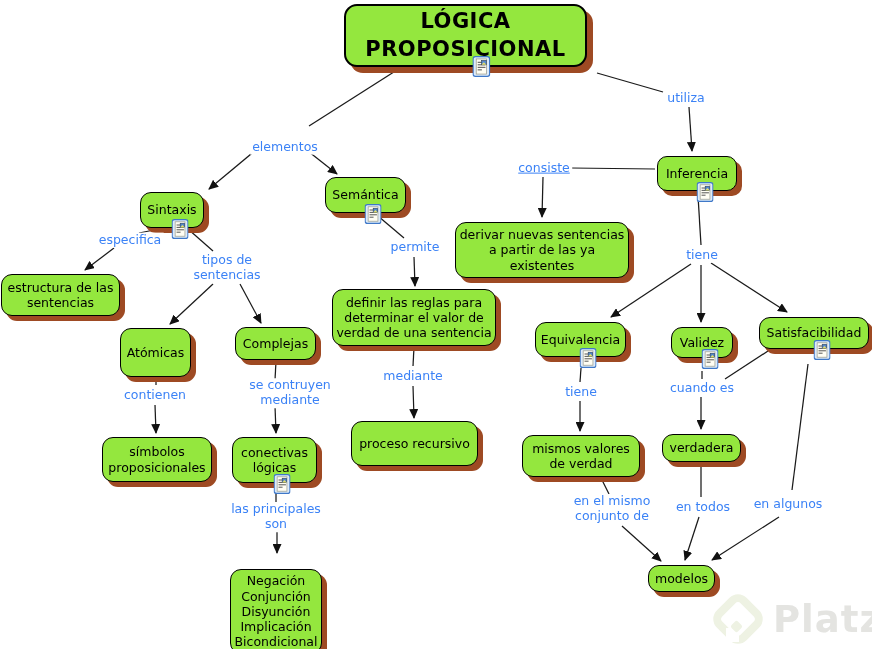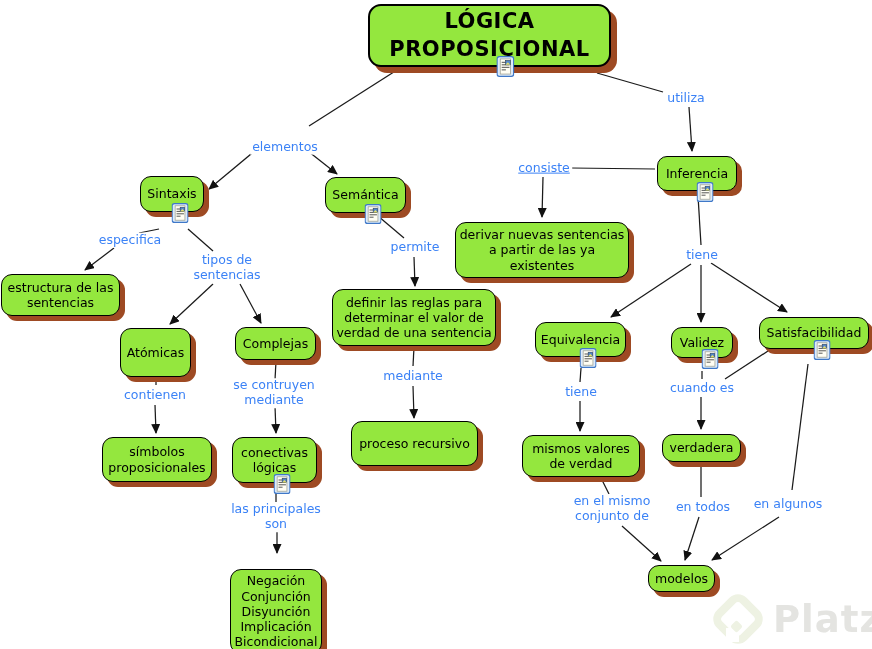--- a/index.html
+++ b/index.html
@@ -14,33 +14,33 @@
   .node{
     position:absolute;z-index:2;
     display:flex;align-items:center;justify-content:center;text-align:center;
     background:#94e73e;border:1.7px solid #000;border-radius:11px;
     box-shadow:5px 5px 0 #9e4a23;
     font-size:12.5px;color:#000;line-height:1.22;white-space:pre;
     box-sizing:border-box;padding:1px 3px;
   }
   .node.title{
     font-weight:bold;font-size:21px;line-height:1.3;border-radius:13px;
-    border-width:2px;box-shadow:6px 6px 0 #9e4a23;letter-spacing:.5px;margin-left:24px;
+    border-width:2px;box-shadow:6px 6px 0 #9e4a23;letter-spacing:.5px;
   }
   .ric{position:absolute;left:50%;bottom:-12px;transform:translateX(-50%);z-index:3;line-height:0;}
 
   .llabel{
     position:absolute;z-index:2;transform:translate(-50%,-50%);
     text-align:center;font-size:12.5px;color:#3b82f6;line-height:1.18;
     white-space:pre;background:#fff;padding:0 2px;
   }
 
   
   #n-titulo{left:344px;top:4px;width:243px;height:63px;}
-  #n-sintaxis{left:140px;top:176px;width:64px;height:36px;}
+  #n-sintaxis{left:140px;top:192px;width:64px;height:36px;}
   #n-semantica{left:325px;top:177px;width:81px;height:36px;}
   #n-inferencia{left:657px;top:156px;width:80px;height:35px;border-radius:10px;}
   #n-estructura{left:1px;top:274px;width:119px;height:42px;}
   #n-atomicas{left:120px;top:328px;width:71px;height:49px;}
   #n-complejas{left:235px;top:327px;width:81px;height:33px;}
   #n-derivar{left:455px;top:222px;width:174px;height:56px;}
   #n-definir{left:332px;top:289px;width:164px;height:57px;}
   #n-equivalencia{left:535px;top:322px;width:91px;height:35px;}
   #n-validez{left:671px;top:327px;width:62px;height:31px;}
   #n-satisfacibilidad{left:759px;top:317px;width:110px;height:32px;}
@@ -55,21 +55,21 @@
   
   #l-elementos{left:285px;top:147px;}
   #l-utiliza{left:686px;top:98px;}
   #l-consiste{left:544px;top:168px;text-decoration:underline;}
   #l-especifica{left:130px;top:240px;}
   #l-tipos{left:227px;top:268px;}
   #l-permite{left:415px;top:247px;}
   #l-tiene1{left:702px;top:255px;}
   #l-mediante{left:413px;top:376px;}
   #l-contienen{left:155px;top:395px;}
-  #l-construyen{left:274px;top:393px;text-align:center;}
+  #l-construyen{left:290px;top:393px;text-align:center;}
   #l-tiene2{left:581px;top:392px;}
   #l-cuandoes{left:702px;top:388px;}
   #l-principales{left:276px;top:517px;}
   #l-enmismo{left:612px;top:509px;}
   #l-entodos{left:703px;top:507px;}
   #l-enalgunos{left:788px;top:504px;}
 
   .watermark{
     position:absolute;left:712px;top:592px;z-index:0;
     display:flex;align-items:center;gap:9px;

